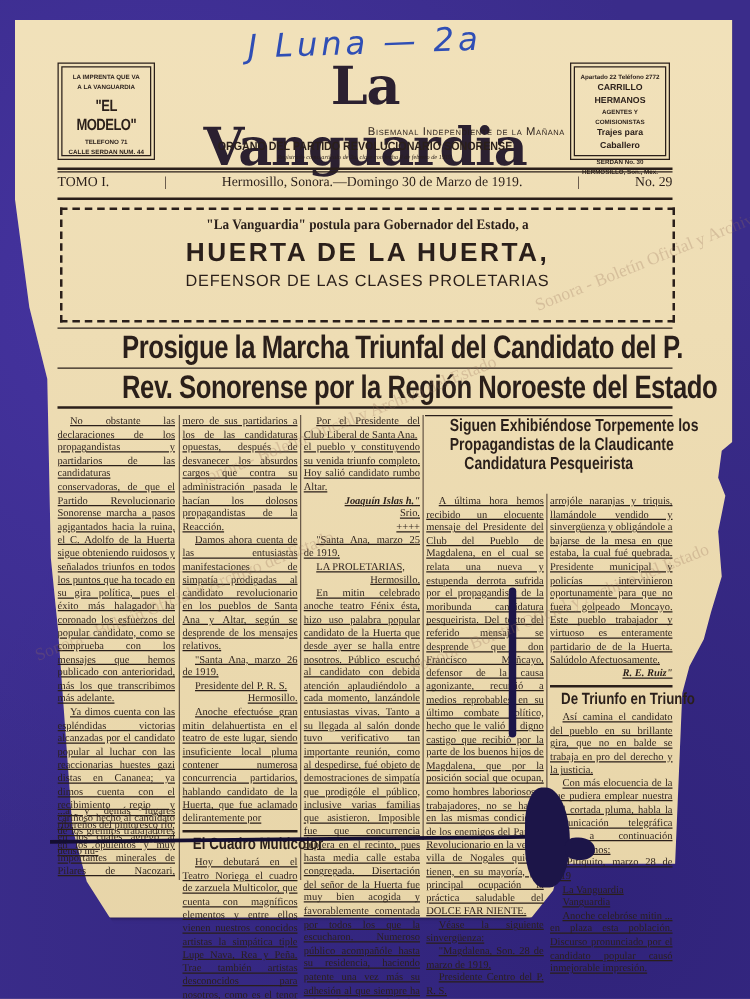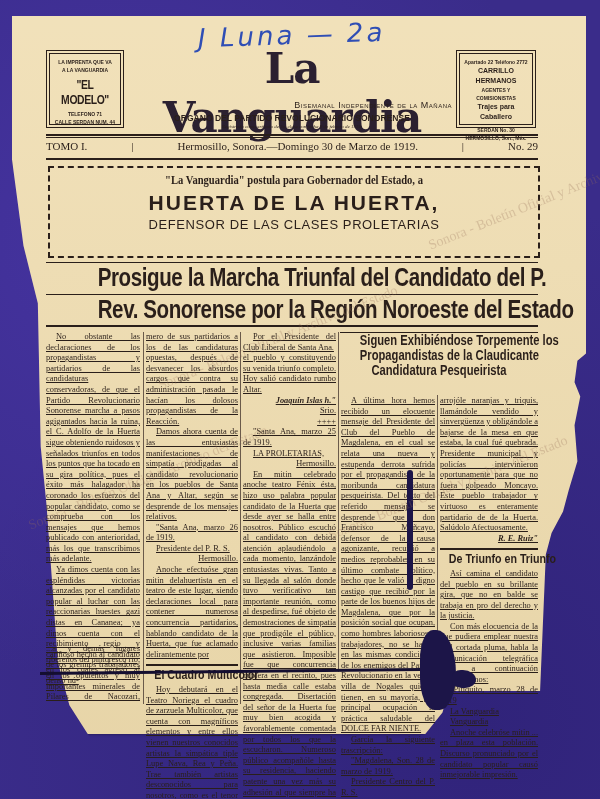--- a/index.html
+++ b/index.html
@@ -118,21 +118,21 @@
 <div class="col" style="left:46px;top:644px;width:94px">
   <p style="text-indent:0">...a y demás lugares ribereños del pintoresco río, en los cuales agregó al denso nú-</p>
 </div>
 
 <div class="col" style="left:146px;top:332px;width:92px">
   <p style="text-indent:0">mero de sus partidarios a los de las candidaturas opuestas, después de desvanecer los absurdos cargos que contra su administración pasada le hacían los dolosos propagandistas de la Reacción.</p>
   <p>Damos ahora cuenta de las entusiastas manifestaciones de simpatía prodigadas al candidato revolucionario en los pueblos de Santa Ana y Altar, según se desprende de los mensajes relativos.</p>
   <p>"Santa Ana, marzo 26 de 1919.</p>
   <p>Presidente del P. R. S.</p>
   <p class="r">Hermosillo.</p>
-  <p>Anoche efectuóse gran mitin delahuertista en el teatro de este lugar, siendo declaraciones local para contener numerosa concurrencia partidarios, hablando candidato de la Huerta, que fue aclamado delirantemente por</p>
+  <p>Anoche efectuóse gran mitin delahuertista en el teatro de este lugar, siendo insuficiente local pluma contener numerosa concurrencia partidarios, hablando candidato de la Huerta, que fue aclamado delirantemente por</p>
   <div style="border-top:2px solid #2a1f1a;margin:4px 0 2px"></div>
   <div class="subhead">El Cuadro Multicolor</div>
   <p>Hoy debutará en el Teatro Noriega el cuadro de zarzuela Multicolor, que cuenta con magníficos elementos y entre ellos vienen nuestros conocidos artistas la simpática tiple Lupe Nava, Rea y Peña. Trae también artistas desconocidos para nosotros, como es el tenor cómico Paco Escalera y algunos otros buenos elementos que completan tan simpático cuadro.</p>
 
 </div>
 
 <div class="col" style="left:243px;top:332px;width:93px">
   <p>Por el Presidente del Club Liberal de Santa Ana.</p>
   <p style="text-indent:0">el pueblo y constituyendo su venida triunfo completo. Hoy salió candidato rumbo Altar.</p>
   <p class="sig">Joaquín Islas h."</p>
@@ -146,21 +146,21 @@
 </div>
 
 <div style="position:absolute;left:340px;top:332px;width:198px;border-top:1px solid #2a1f1a">
   <div class="bighead">Siguen Exhibiéndose Torpemente los</div>
   <div class="bighead">Propagandistas de la Claudicante</div>
   <div class="bighead">Candidatura Pesqueirista</div>
 </div>
 
 <div class="col" style="left:341px;top:396px;width:94px">
   <p>A última hora hemos recibido un elocuente mensaje del Presidente del Club del Pueblo de Magdalena, en el cual se relata una nueva y estupenda derrota sufrida por el propagandista de la moribunda candidatura pesqueirista. Del texto del referido mensaje se desprende que don Francisco Muñcayo, defensor de la causa agonizante, recurrió a medios reprobables en su último combate político, hecho que le valió el digno castigo que recibió por la parte de los buenos hijos de Magdalena, que por la posición social que ocupan, como hombres laboriosos y trabajadores, no se hallan en las mismas condiciones de los enemigos del Partido Revolucionario en la vecina villa de Nogales quienes tienen, en su mayoría, por principal ocupación la práctica saludable del DOLCE FAR NIENTE.</p>
-  <p>García la siguiente trascripción:</p>
+  <p>Véase la siguiente sinvergüenza:</p>
   <p>"Magdalena, Son. 28 de marzo de 1919.</p>
   <p>Presidente Centro del P. R. S.</p>
   <p class="r">Hermosillo.</p>
 
 </div>
 
 <div class="col" style="left:440px;top:396px;width:98px">
   <p style="text-indent:0">arrojóle naranjas y triquis, llamándole vendido y sinvergüenza y obligándole a bajarse de la mesa en que estaba, la cual fué quebrada. Presidente municipal y policías intervinieron oportunamente para que no fuera golpeado Moncayo. Este pueblo trabajador y virtuoso es enteramente partidario de de la Huerta. Salúdolo Afectuosamente.</p>
   <p class="sig">R. E. Ruiz"</p>
   <div style="border-top:2px solid #2a1f1a;margin:4px 0 2px"></div>

